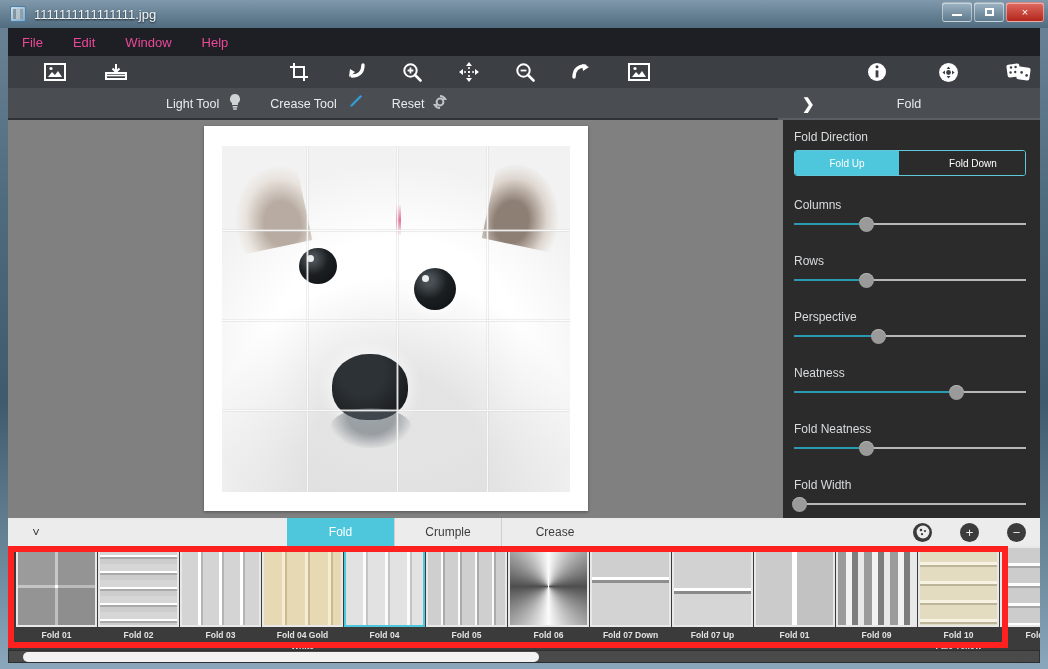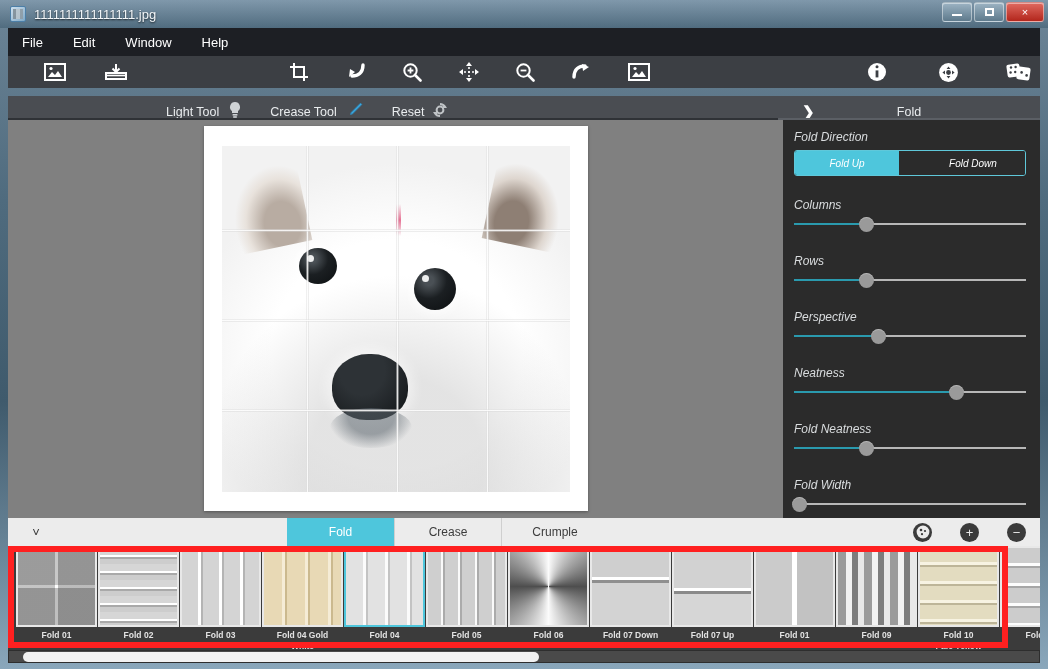--- a/index.html
+++ b/index.html
@@ -48,37 +48,37 @@
   }
   .winbtn.close{ background:linear-gradient(180deg,#e06a60,#b3261c); width:38px;}
   .wb-min{ width:10px; height:2px; background:#fff; margin-top:6px;}
   .wb-max{ width:9px; height:8px; border:2px solid #fff;}
 
   
   .menubar {
     position:absolute; left:8px; top:28px; width:1032px; height:28px;
     background:#1d1f24; display:flex; align-items:center; padding-left:14px;
   }
-  .menuitem { color:#ffffff; font-size:13px; margin-right:30px; cursor:default; }
+  .menuitem { color:#ec4899; font-size:13px; margin-right:30px; cursor:default; }
 
   
   .toolbar {
     position:absolute; left:8px; top:56px; width:1032px; height:32px;
     background:#3c3f44; display:flex; align-items:center;
   }
   .tbtn{
     width:48px; height:32px; display:flex; align-items:center; justify-content:center;
     color:#ffffff;
   }
   .tbtn svg{ display:block; }
   .tspace{ flex:none; }
 
   
   .toolbar2 {
-    position:absolute; left:8px; top:96px; width:1032px; height:32px;
+    position:absolute; left:8px; top:88px; width:1032px; height:32px;
     background:#4a4d52; display:flex; align-items:center;
   }
   .t2-left{ display:flex; align-items:center; margin-left:158px; }
   .t2item{ display:flex; align-items:center; margin-right:28px; }
   .t2item .lbl{ color:#e9ecee; font-size:12.5px; margin-right:9px; }
   .t2-right{
     position:absolute; left:770px; top:0; width:262px; height:32px;
     display:flex; align-items:center;
   }
   .chev{ color:#ffffff; font-size:15px; font-weight:bold; }
@@ -128,21 +128,21 @@
     background:linear-gradient(180deg, rgba(240,120,150,.0), rgba(225,90,130,.85), rgba(240,120,150,.0));}
   .foldgrid{position:absolute; inset:0; pointer-events:none;}
   .fgv{position:absolute; top:0; bottom:0; width:3px;
      background:linear-gradient(90deg,rgba(120,120,120,.18),rgba(255,255,255,.95) 45%,rgba(130,130,130,.2));}
   .fgh{position:absolute; left:0; right:0; height:3px;
      background:linear-gradient(180deg,rgba(120,120,120,.18),rgba(255,255,255,.95) 45%,rgba(130,130,130,.2));}
 
   
   .panel{
     position:absolute; left:783px; top:120px; width:257px; height:398px;
-    background:#2b2b2b; padding:10px 0 0 0;font-style:italic;
+    background:#2b2b2b; padding:10px 0 0 0;
   }
   .plabel{ color:#d9dcde; font-size:12px; margin:0 0 6px 11px; }
   .segwrap{ margin:0 14px 0 11px; display:flex; height:26px;
     border:1px solid #5fc8da; border-radius:3px; overflow:hidden; }
   .seg{ flex:1; display:flex; align-items:center; justify-content:center;
     font-size:10px; color:#ffffff; }
   .seg.active{ background:#4ec6dc; color:#ffffff; }
   .seg.inactive{ background:#2b2b2b;padding-left:22px; }
   .sliderrow{ margin:0 0 0 0; padding:0 14px 0 11px; }
   .sliderrow .plabel{ margin-left:0; margin-bottom:4px; }
@@ -480,22 +480,22 @@
           <div class="fill" id="f6" style="width: 67%;"></div>
           <div class="knob" id="k6" style="left: calc(67% - 7px);"></div>
       </div>
     </div>
   </div>
 
   <div class="bottombar">
     <div class="bb-chevron">˅</div>
     <div class="bbtabs">
       <div class="bbtab active">Fold</div>
+      <div class="bbtab sepline">Crumple</div>
       <div class="bbtab sepline">Crease</div>
-      <div class="bbtab sepline">Crumple</div>
     </div>
     <div class="bbright">
       <div class="circbtn">
         <svg width="14" height="14" viewBox="0 0 14 14">
             <circle cx="7" cy="7" r="6.4" fill="#ececec"></circle>
             <circle cx="5" cy="5" r="1.3" fill="#3b3b3b"></circle>
             <circle cx="9" cy="6" r="1.1" fill="#3b3b3b"></circle>
             <circle cx="6" cy="9.2" r="1.1" fill="#3b3b3b"></circle>
           </svg>
       </div>

